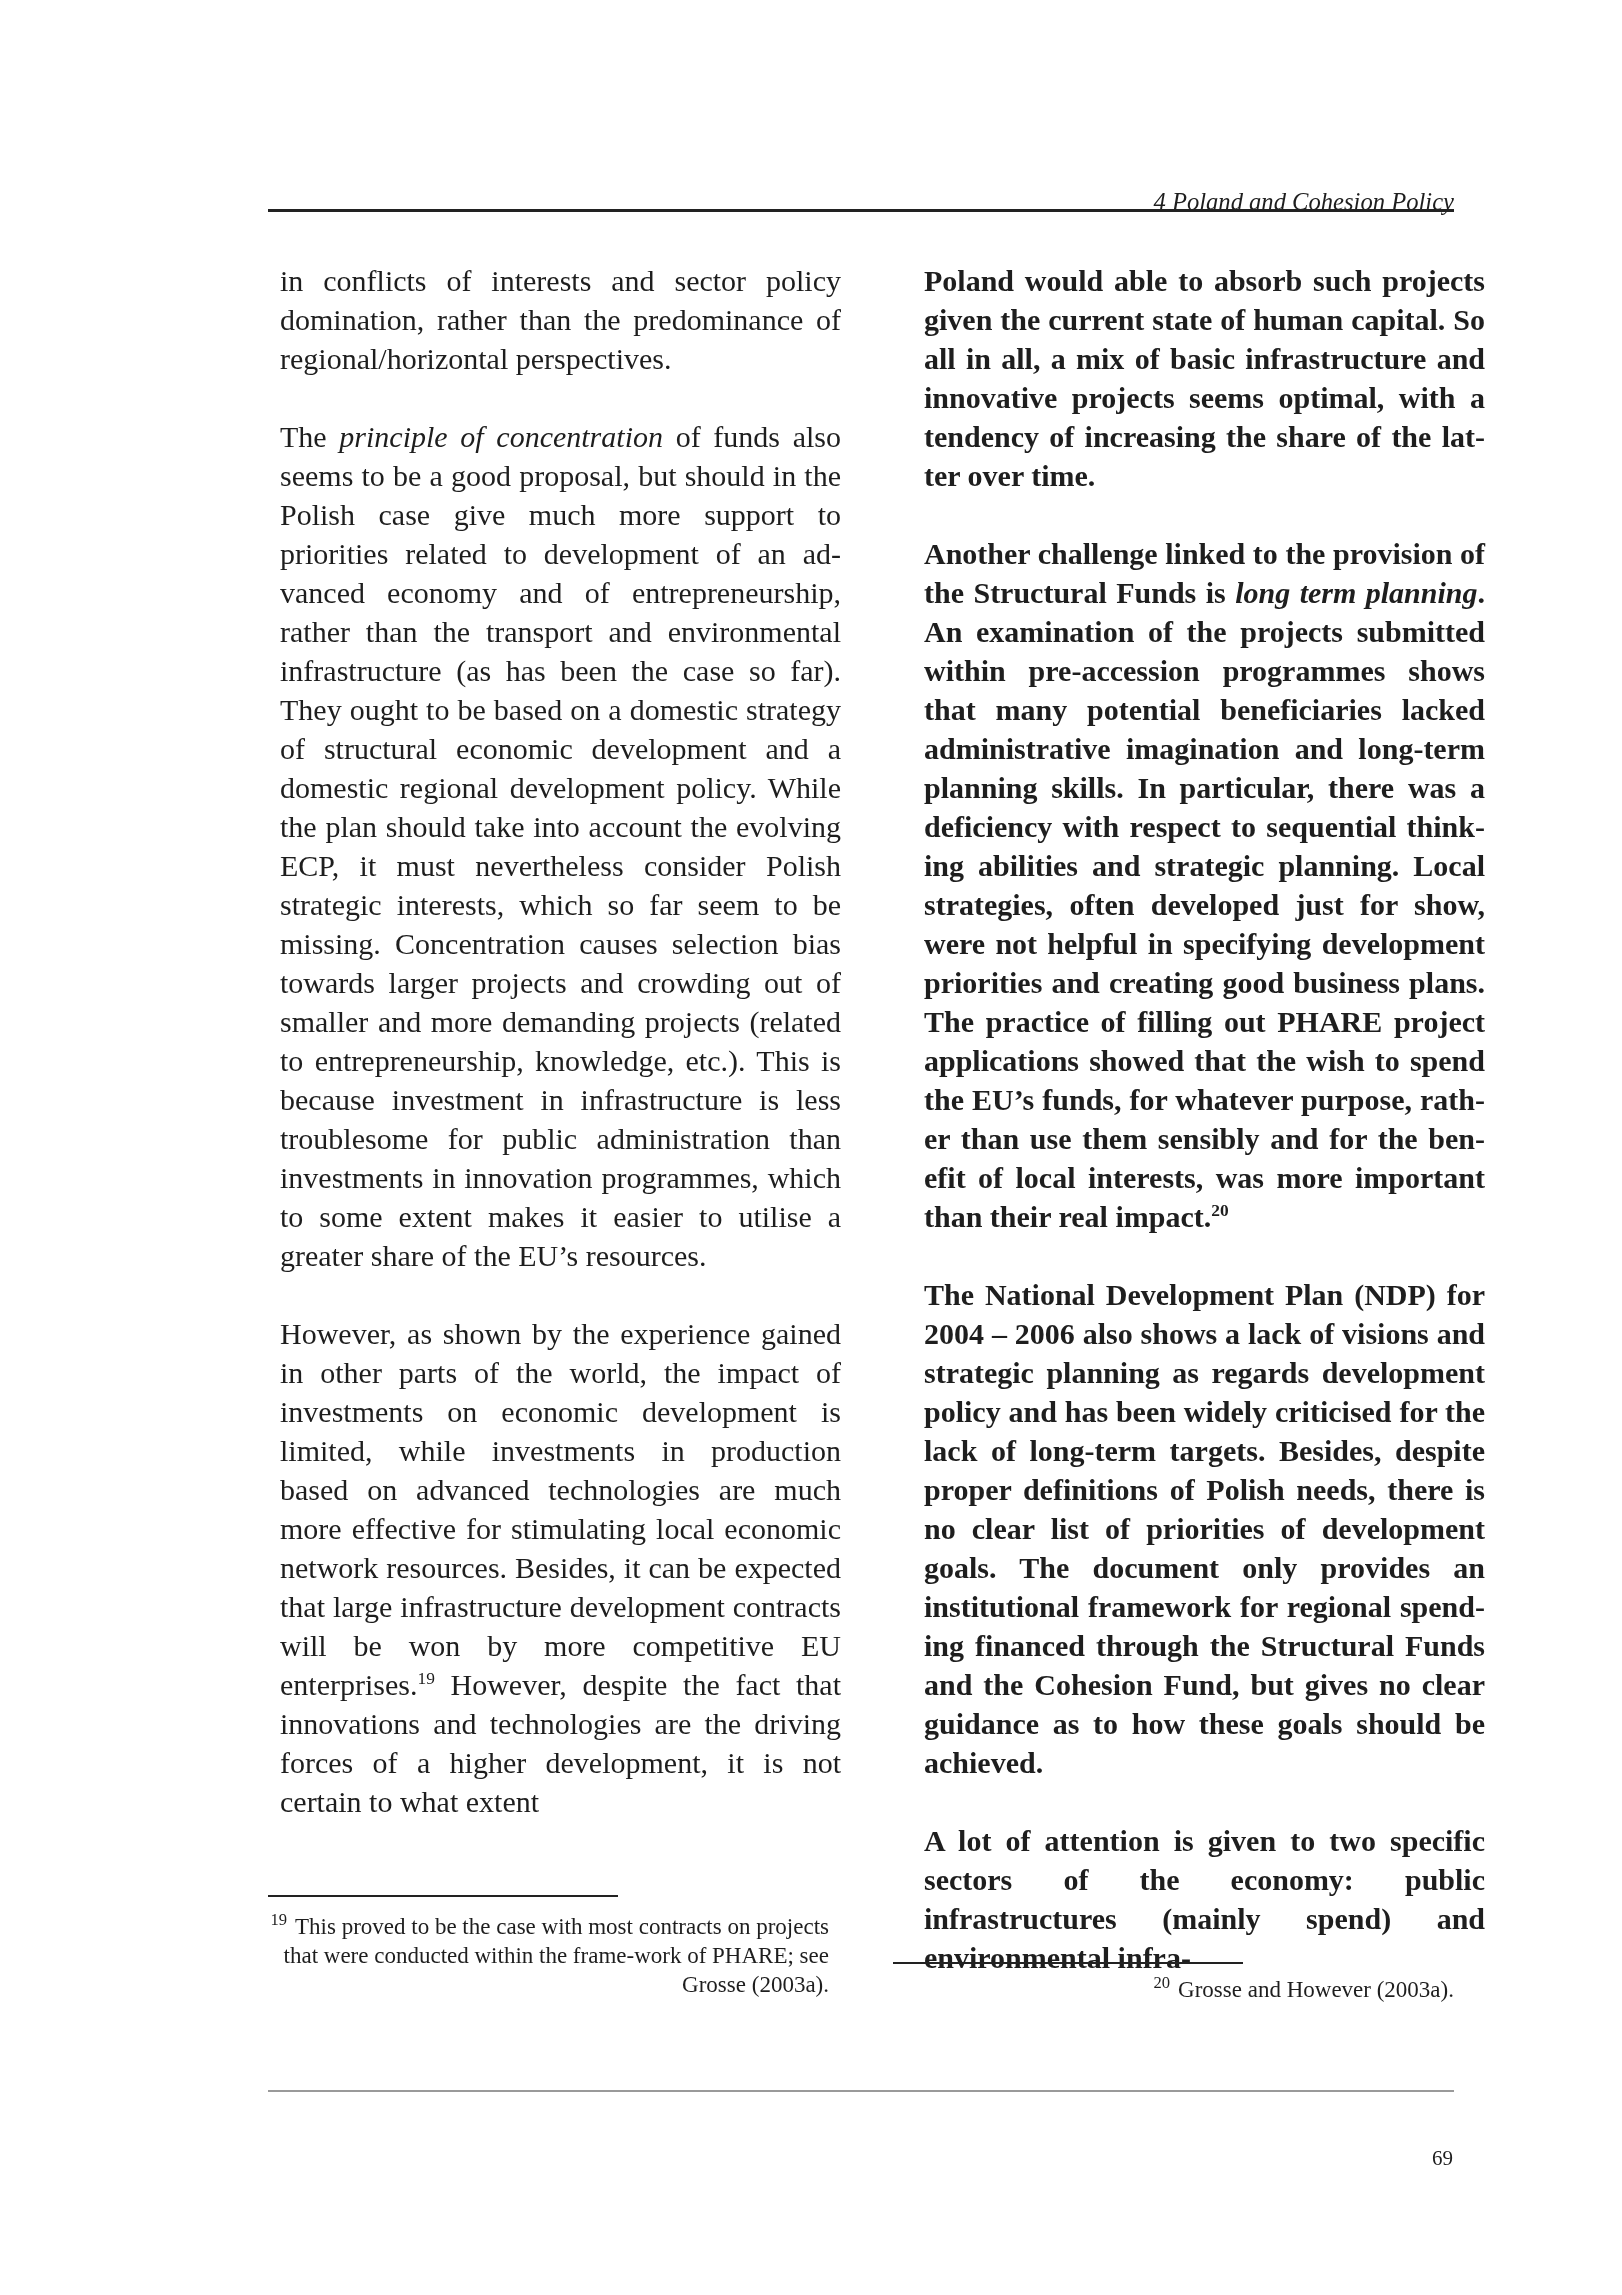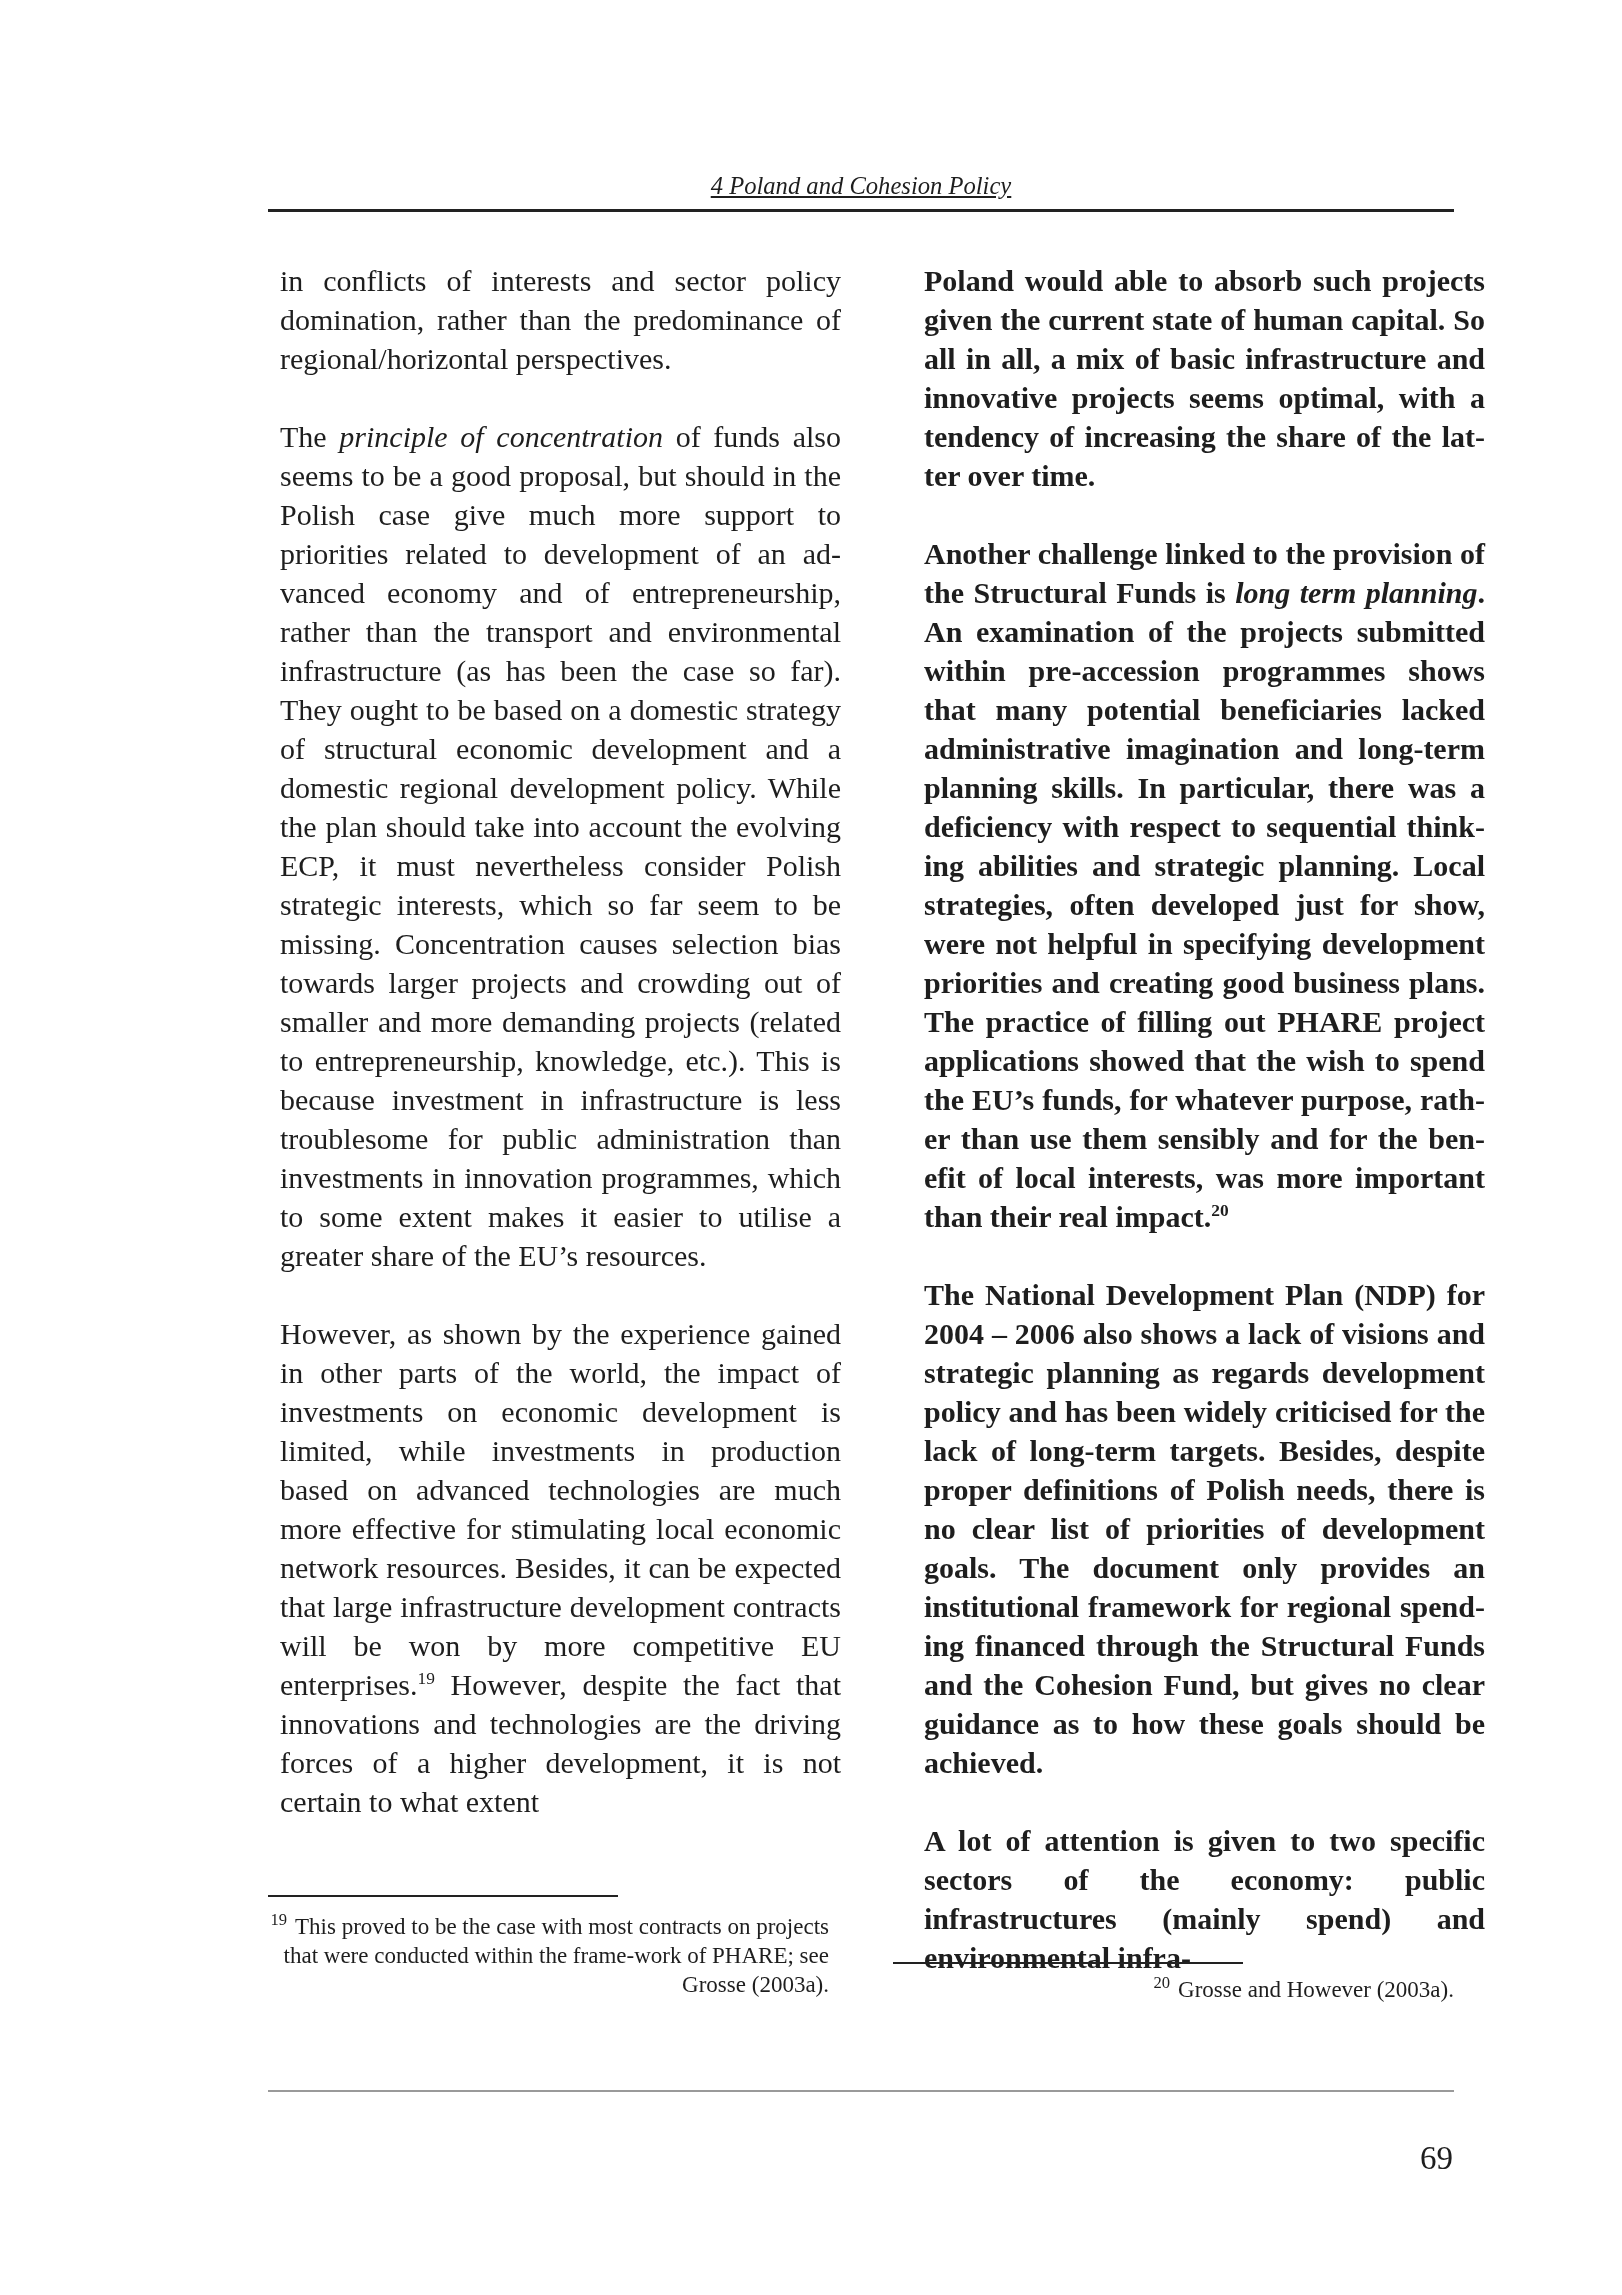--- a/index.html
+++ b/index.html
@@ -1,32 +1,32 @@
 <!DOCTYPE html>
 <html style="font-size:12.7px"><head>
 <meta charset="utf-8">
 <style>
   html, body { margin: 0; padding: 0; background: #ffffff; }
   body { width: 1622px; height: 2295px; position: relative; overflow: hidden;
          font-family: "Liberation Serif", "DejaVu Serif", serif; color: #1e1e1e; }
-  .header { position: absolute; left: 268px; width: 1186px; top: 170px; text-align: center;
-            font-style: italic; font-size: 24.6px; line-height: 32px; text-decoration: underline; }
+  .header { position: absolute; left: 268px; width: 1186px; top: 186px; text-align: right;
+            font-style: italic; font-size: 24.6px; line-height: 32px; }
   .header-rule { position: absolute; left: 268px; width: 1186px; top: 209px; height: 3.2px; background: #222; }
   .col { position: absolute; top: 261px; width: 561px; font-size: 30px; line-height: 39px;
          text-align: justify; hyphens: manual; margin-left: 12px; }
   .col.left { left: 268px; }
   .col.right { left: 912px; font-weight: bold; }
   .col p { margin: 0 0 39px 0; }
   .col p:last-child { margin-bottom: 0; }
   sup { font-size: 17.4px; line-height: 0; vertical-align: super; }
   .fn-rule { position: absolute; height: 1.6px; background: #222; width: 350px; }
   .fn { position: absolute; width: 561px; font-size: 23px; line-height: 29px; text-align: right; }
   .fn sup { font-size: 16.6px; margin-right: 8px; }
   .bottom-rule { position: absolute; left: 268px; width: 1186px; top: 2090px; height: 1.6px; background: #9a9a9a; }
-  .pagenum { position: absolute; right: 169px; top: 2142px; font-size: 33px; line-height: 32px; }
+  .pagenum { position: absolute; right: 169px; top: 2142px; font-size: 21px; line-height: 32px; }
 </style>
 </head>
 <body>
 
 <div class="header">4 Poland and Cohesion Policy</div>
 <div class="header-rule"></div>
 
 <div class="col left">
   <p>in conflicts of interests and sector policy domination, rather than the predominance of regional/horizontal perspectives.</p>
   <p><span>The </span><em>principle of concentration</em><span> of funds also seems to be a good proposal, but should in the Polish case give much more support to priorities related to development of an ad­vanced economy and of entrepreneurship, rather than the transport and environmental infrastructure (as has been the case so far). They ought to be based on a domestic strat­egy of structural economic development and a domestic regional development poli­cy. While the plan should take into account the evolving ECP, it must nevertheless con­sider Polish strategic interests, which so far seem to be missing. Concentration causes selection bias towards larger projects and crowding out of smaller and more demand­ing projects (related to entrepreneurship, knowledge, etc.). This is because invest­ment in infrastructure is less troublesome for public administration than investments in innovation programmes, which to some extent makes it easier to utilise a greater share of the EU’s resources.</span></p>

